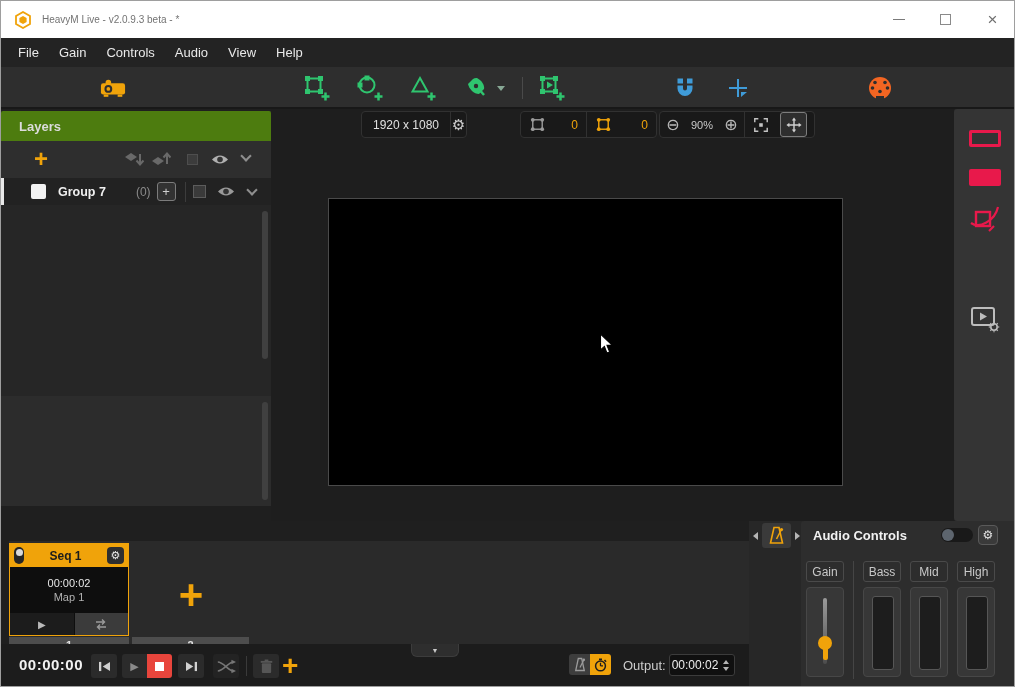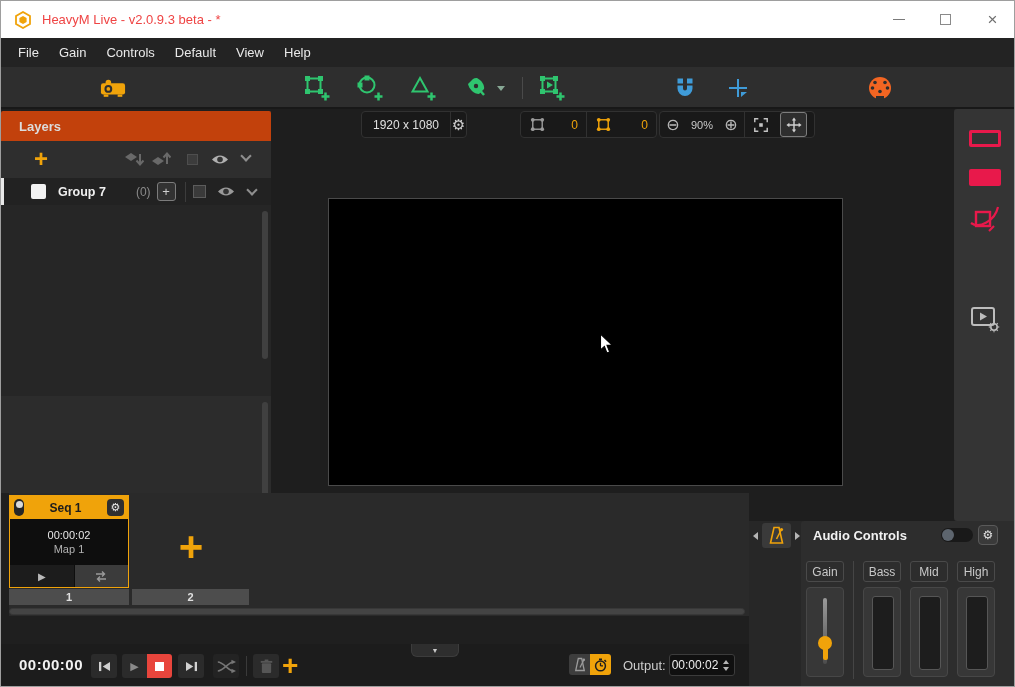--- a/index.html
+++ b/index.html
@@ -3,41 +3,41 @@
 <meta charset="utf-8">
 <style>
   html,body{margin:0;padding:0;background:#4a4a4a;}
   *{box-sizing:border-box;font-family:"Liberation Sans",sans-serif;}
   #root{position:relative;width:1015px;height:687px;background:#1f1f1f;overflow:hidden;border:1px solid #9e9e9e;}
   .abs{position:absolute;}
   svg{display:block;}
 
   
   .titlebar{left:0;top:0;width:1015px;height:37px;background:#ffffff;display:flex;align-items:center;}
-  .titlebar .title{color:#ef4444;font-size:13px;margin-left:10px;}
+  .titlebar .title{color:#737373;font-size:10px;margin-left:10px;}
   .win-btns{margin-left:auto;display:flex;height:100%;}
   .win-btn{width:47px;height:100%;display:flex;align-items:center;justify-content:center;color:#7a7a7a;}
   .min-glyph{width:12px;height:0;border-top:1px solid #7a7a7a;}
   .max-glyph{width:11px;height:11px;border:1px solid #8a8a8a;}
   .close-glyph{font-size:17px;color:#6f6f6f;line-height:1;}
   .logo{margin-left:13px;}
 
   
   .menubar{left:0;top:37px;width:1015px;height:29px;background:#232323;display:flex;align-items:center;padding-left:7px;}
   .menu-item{color:#e9e9e9;font-size:13px;padding:0 10px;line-height:29px;}
 
   
   .toolbar{left:0;top:66px;width:1015px;height:42px;background:#2e2e2e;border-bottom:2px solid #181818;}
   .tool{position:absolute;top:8px;width:26px;height:26px;display:flex;align-items:center;justify-content:center;}
   .tool-divider{position:absolute;top:10px;width:1px;height:22px;background:#4a4a4a;}
   .pen-caret{position:absolute;top:19px;width:0;height:0;border-left:4px solid transparent;border-right:4px solid transparent;border-top:5px solid #87a895;}
 
   
   .left-panel{left:0;top:110px;width:270px;height:395px;background:#262626;}
-  .panel-header{position:absolute;left:0;width:270px;height:30px;background:#c2410c;border-radius:2px 2px 0 0;display:flex;align-items:center;}
+  .panel-header{position:absolute;left:0;width:270px;height:30px;background:#4d7c0f;border-radius:2px 2px 0 0;display:flex;align-items:center;}
   .panel-header span{color:#dcdcdc;font-size:13px;font-weight:bold;margin-left:18px;}
   .layers-toolbar{position:absolute;left:0;top:30px;width:270px;height:37px;background:#2e2e2e;}
   .big-plus{color:#f0a30a;font-size:24px;font-weight:bold;line-height:1;}
   .chev{width:8px;height:8px;border-right:2px solid #8f8f8f;border-bottom:2px solid #8f8f8f;transform:rotate(45deg);margin-top:-4px;}
   .sq-dim{width:11px;height:11px;background:#3c3c3c;border:1px solid #4e4e4e;}
   .sq-dark{width:13px;height:13px;background:#3a3a3a;border:1px solid #5c5c5c;}
   .group-row{position:absolute;left:0;top:67px;width:270px;height:27px;background:#222222;border-left:3px solid #e9e9e9;display:flex;align-items:center;}
   .checkbox{width:15px;height:15px;background:#f2f2f2;border-radius:2px;}
   .group-name{color:#f0f0f0;font-size:12.5px;font-weight:bold;}
   .group-count{color:#8a8a8a;font-size:12px;}
@@ -60,21 +60,21 @@
   .zoom-pct{color:#c8c8c8;font-size:11px;}
   .pan-btn{width:27px;height:21px;border:1px solid #7d7d7d;border-radius:3px;background:#2e2e2e;display:flex;align-items:center;justify-content:center;margin:0 3px;}
 
   
   .right-sidebar{left:953px;top:108px;width:62px;height:412px;background:#343434;border-radius:3px 0 0 3px;}
   .side-slot{position:absolute;left:0;width:62px;display:flex;justify-content:center;}
   .rect-outline{width:32px;height:17px;border:3px solid #e8194b;border-radius:2px;}
   .rect-filled{width:32px;height:17px;background:#e8194b;border-radius:2px;}
 
   
-  .seq-area{left:0;top:492px;width:748px;height:123px;background:#2a2a2a;}
+  .seq-area{left:0;top:540px;width:748px;height:123px;background:#2a2a2a;}
   .seq-leftstrip{position:absolute;left:0;top:0;width:8px;height:123px;background:#1f1f1f;}
   .seq-block{position:absolute;left:8px;top:2px;width:120px;height:93px;border:1px solid #f0a30a;background:#0e0e0e;display:flex;flex-direction:column;}
   .seq-header{height:23px;background:#f0a30a;display:flex;align-items:center;padding:0 4px;}
   .seq-title{color:#1c1c1c;font-size:12px;font-weight:bold;flex:1;text-align:center;}
   .vtoggle{width:10px;height:17px;background:#262626;border-radius:5px;position:relative;}
   .vtoggle::after{content:"";position:absolute;left:1.5px;top:1.5px;width:7px;height:7px;border-radius:50%;background:#d9d9d9;}
   .seq-gear-btn{width:17px;height:17px;background:#2f2f2f;border-radius:4px;display:flex;align-items:center;justify-content:center;}
   .seq-gear-btn span{color:#e8e8e8;font-size:11px;line-height:1;}
   .seq-body{flex:1;display:flex;flex-direction:column;align-items:center;justify-content:center;gap:2px;}
   .seq-time{color:#e6e6e6;font-size:11px;}
@@ -149,21 +149,21 @@
       <div class="win-btn">
           <span class="close-glyph">×</span>
         </div>
     </div>
   </div>
 
   <div class="abs menubar">
     <span class="menu-item">File</span>
     <span class="menu-item">Gain</span>
     <span class="menu-item">Controls</span>
-    <span class="menu-item">Default</span>
+    <span class="menu-item">Audio</span>
     <span class="menu-item">View</span>
     <span class="menu-item">Help</span>
   </div>
 
   <div class="abs toolbar">
     <span class="tool" style="left:99px">
       <svg width="28" height="22" viewBox="0 0 28 22">
         <circle cx="9" cy="5" r="3" fill="#f0a30a"></circle>
         <rect x="1" y="6" width="26" height="12" rx="2.5" fill="#f0a30a"></rect>
         <circle cx="9" cy="12" r="4.2" fill="#2e2e2e"></circle>

